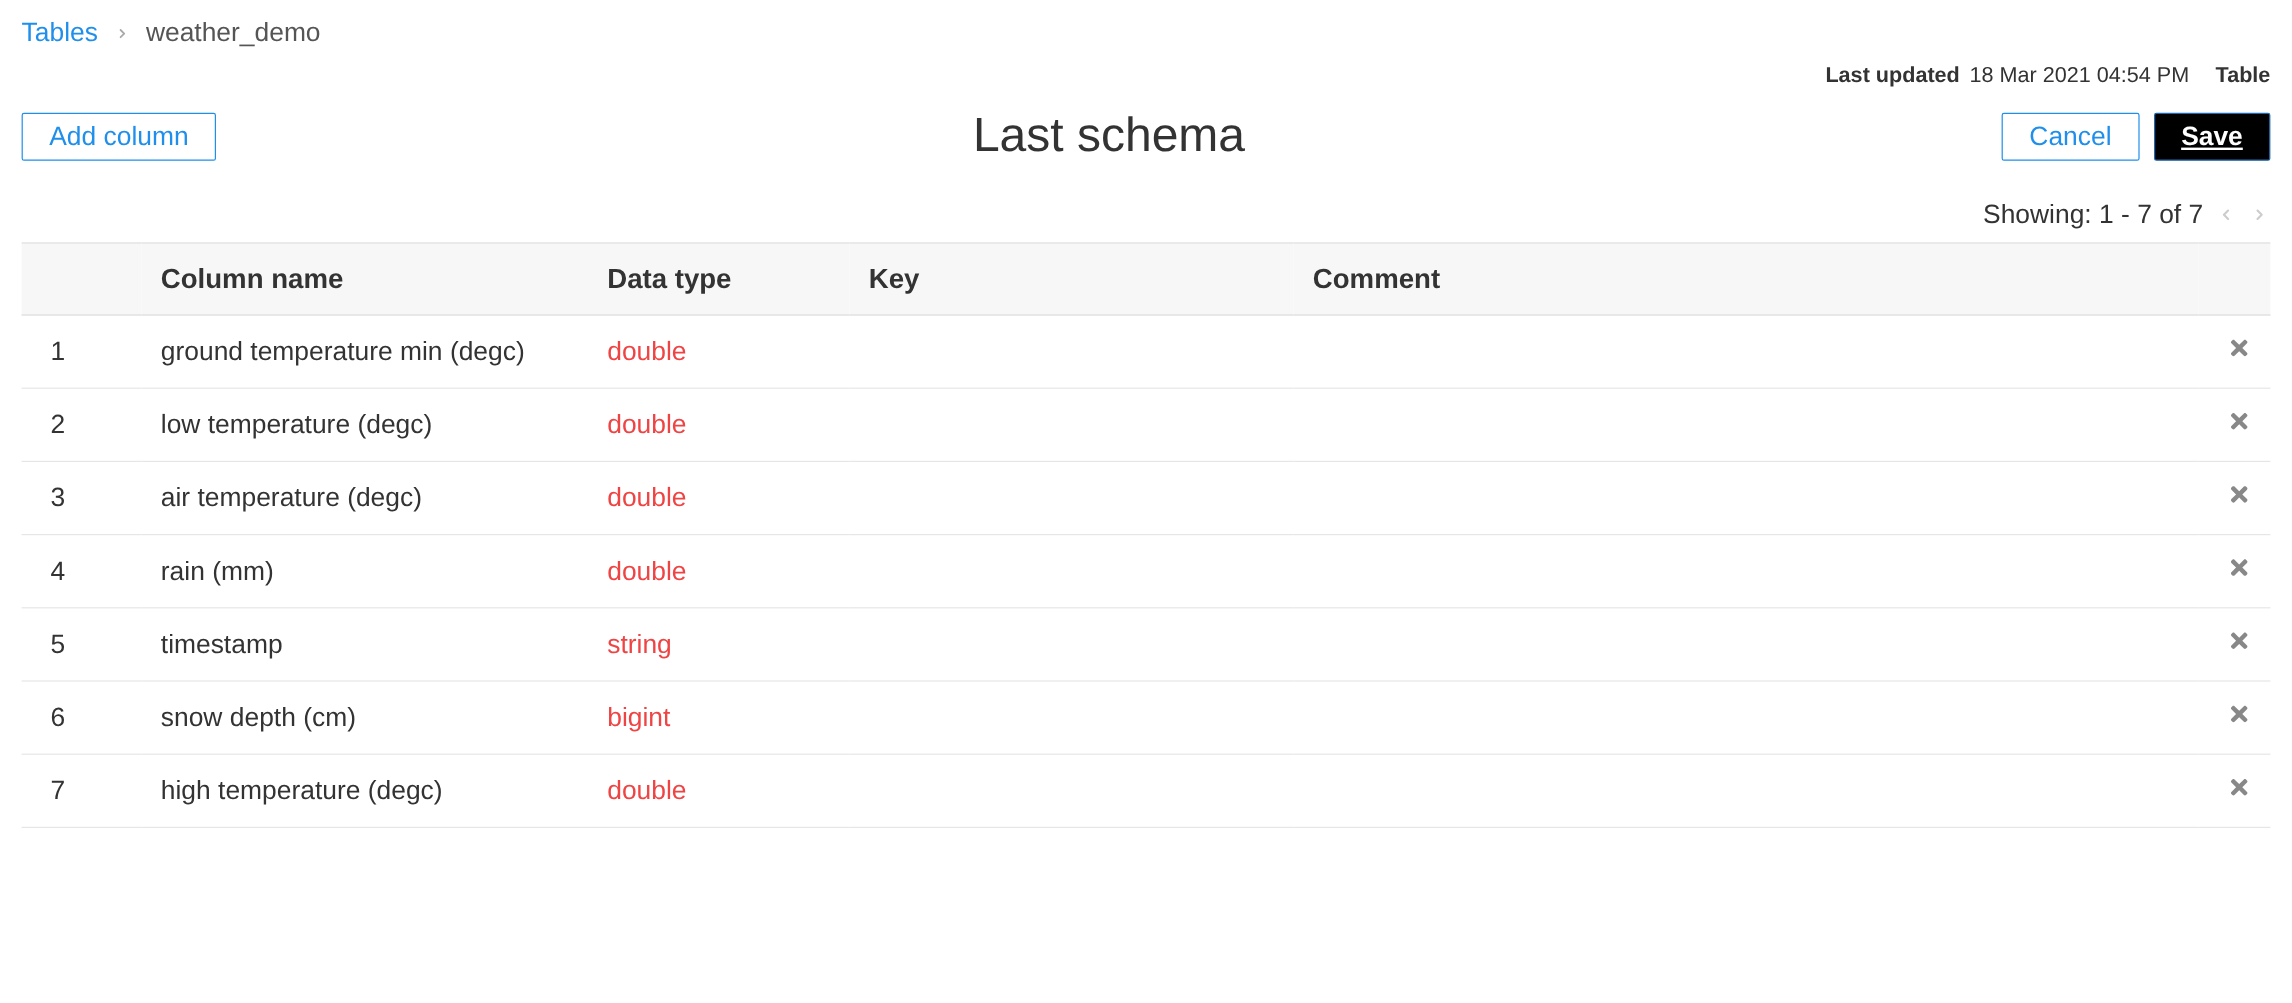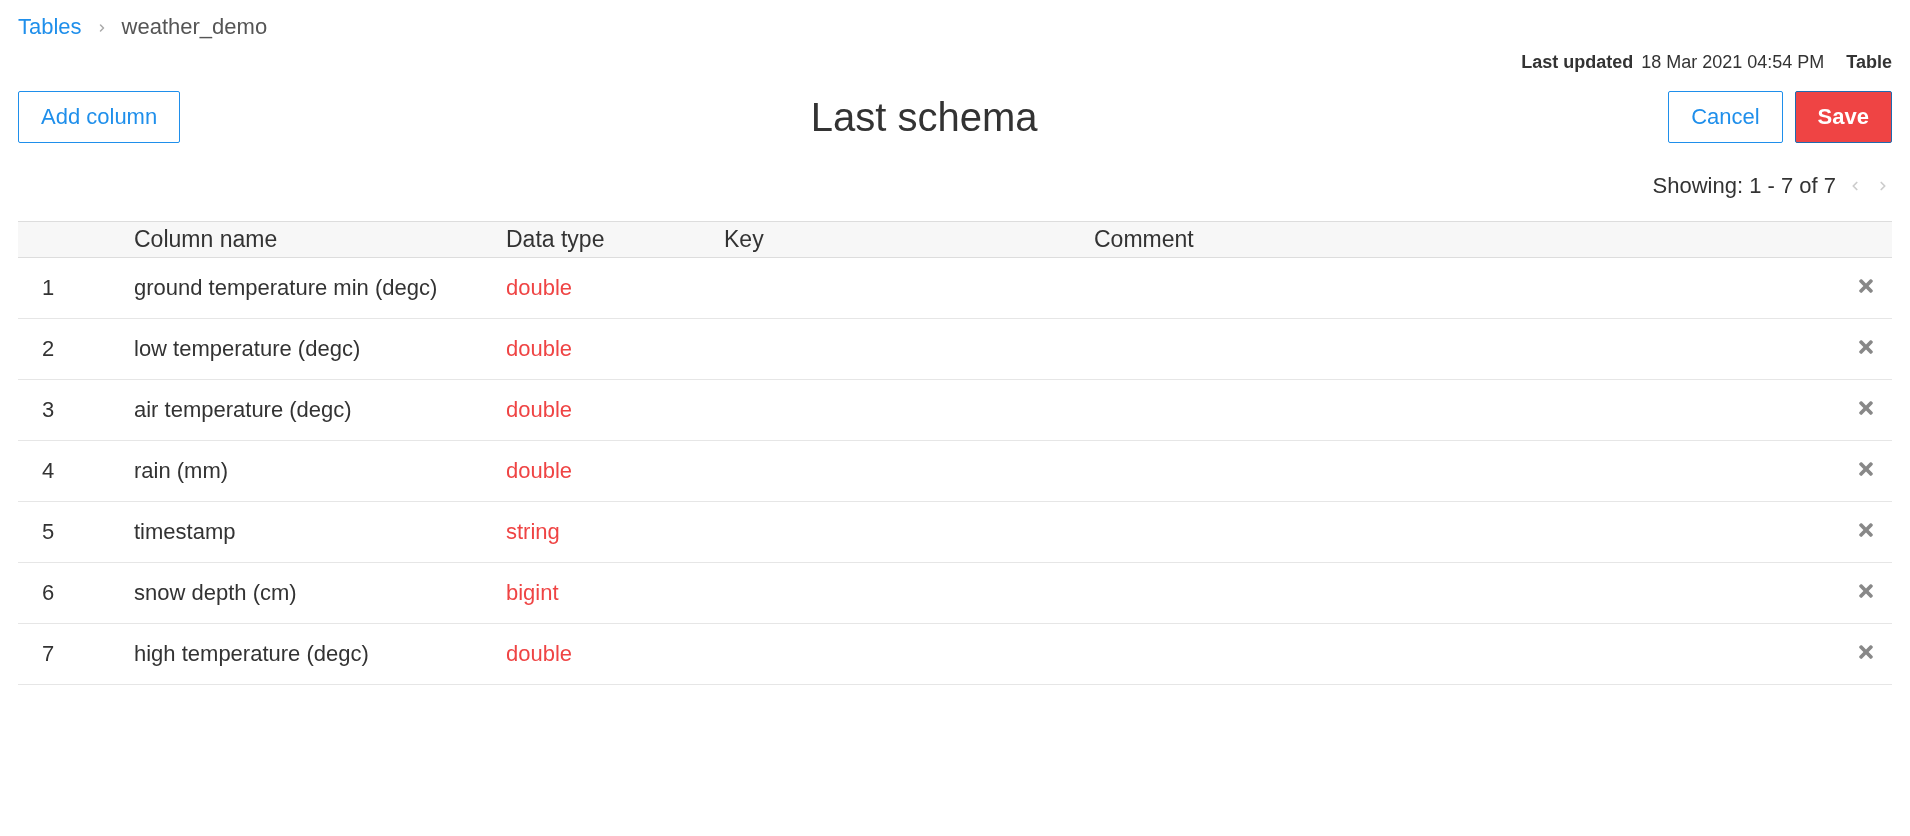--- a/index.html
+++ b/index.html
@@ -48,60 +48,61 @@
       margin-bottom: 30px;
     }
     .toolbar .left, .toolbar .right { flex: 0 0 auto; display: flex; gap: 12px; }
     .toolbar .center { flex: 1 1 auto; text-align: center; }
     .title { font-size: 40px; color: #333; font-weight: 400; }
 
     .btn {
       display: inline-flex;
       align-items: center;
       justify-content: center;
-      height: 52px;
+      height: 40px;
       padding: 0 22px;
       font-size: 22px;
       cursor: pointer;
       border-radius: 2px;
       background: #fff;
     }
     .btn-outline-primary {
       color: #1f8feb;
       border: 1.5px solid #1f8feb;
       font-weight: 400;
     }
     .btn-primary {
-      background: #ef4444;
+      background: #000000;
       border: 1.5px solid #1f6bb0;
       color: #fff;
       font-weight: 600;
+      text-decoration: underline;
     }
 
     .pagination {
       text-align: right;
       font-size: 22px;
       color: #333;
-      margin-bottom: 22px;
+      margin-bottom: 10px;
       display: flex;
       justify-content: flex-end;
       align-items: center;
       gap: 10px;
     }
     .pagination .nav { color: #ccc; cursor: pointer; font-size: 22px; padding: 0 2px; }
 
     table.schema {
       width: 100%;
       border-collapse: collapse;
     }
     table.schema thead th {
       text-align: left;
-      font-weight: 400;
+      font-weight: 700;
       font-size: 23px;
-      padding: 4px 16px;
+      padding: 16px 16px;
       background: #f7f7f7;
       border-top: 1.5px solid #ddd;
       border-bottom: 1.5px solid #ddd;
       color: #333;
     }
     table.schema tbody td {
       padding: 16px 16px;
       font-size: 22px;
       border-bottom: 1px solid #e6e6e6;
       vertical-align: middle;

